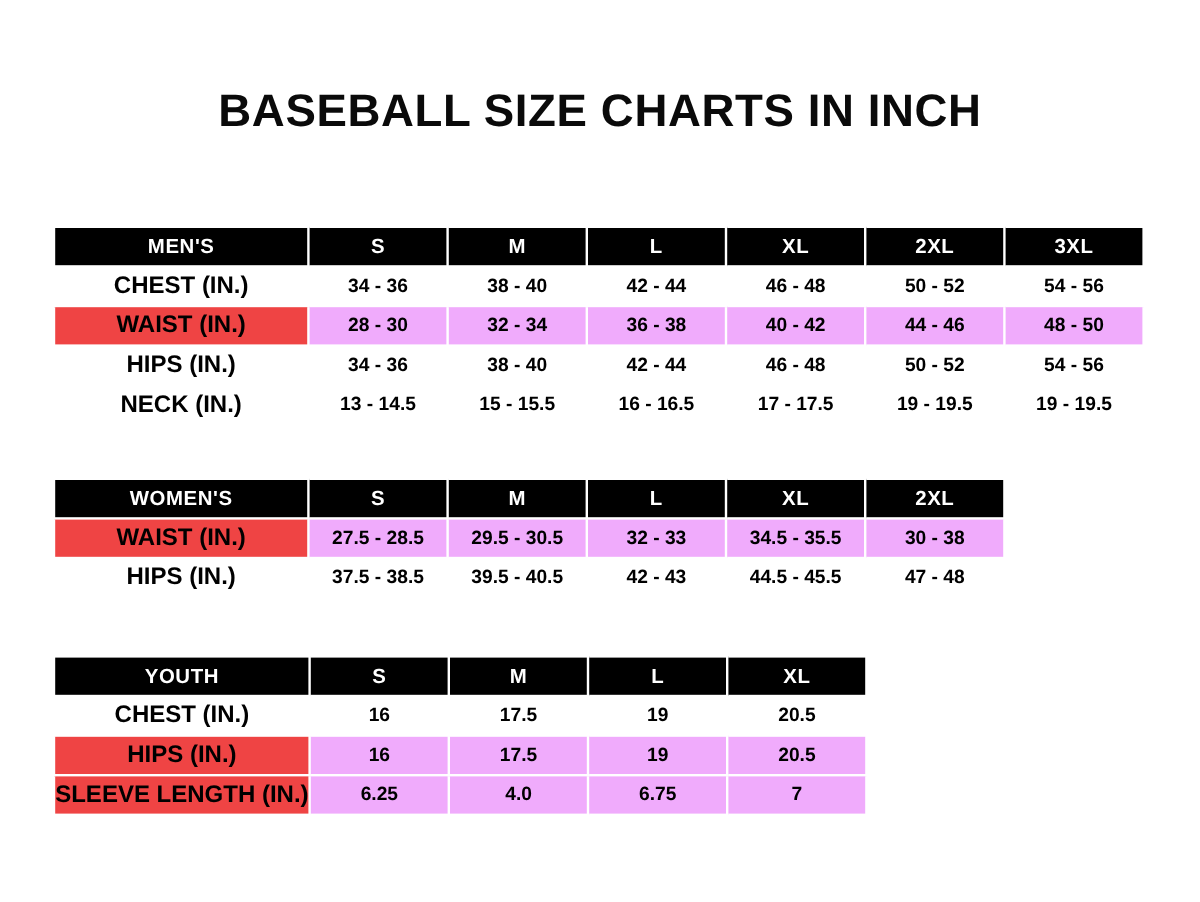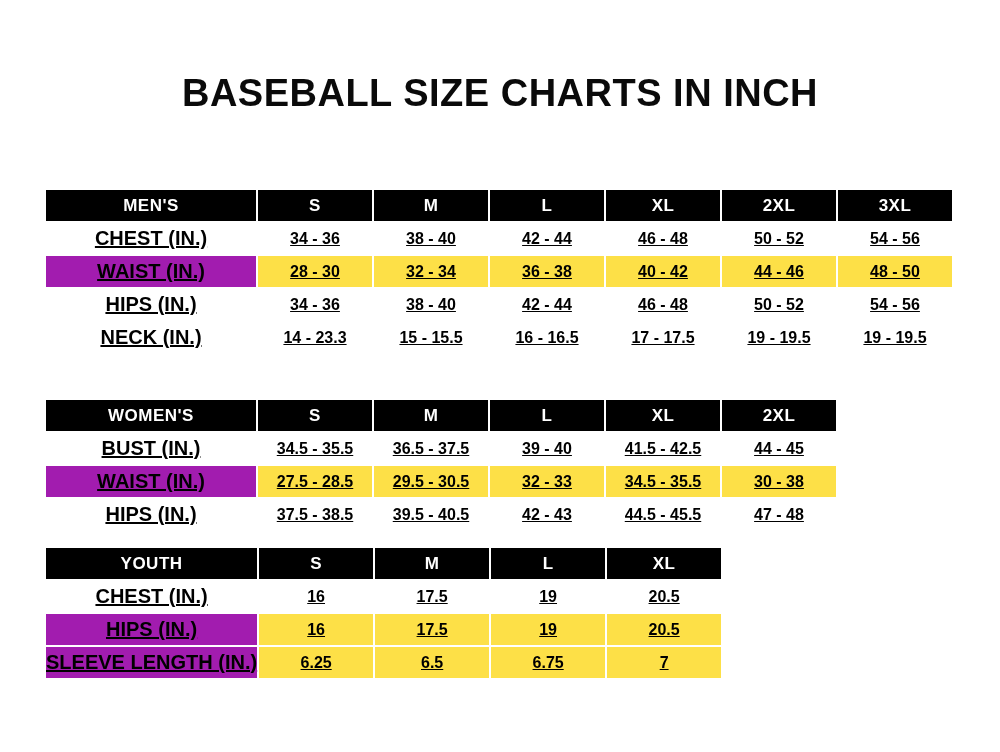--- a/index.html
+++ b/index.html
@@ -31,21 +31,20 @@
     font-weight: bold;
     letter-spacing: 0.5px;
     color: #0a0a0a;
     font-family: "Liberation Sans", sans-serif;
   }
 
   table.sizechart {
     border-collapse: collapse;
     position: absolute;
     table-layout: fixed;
-    text-decoration: underline;
   }
   table.sizechart td,
   table.sizechart th {
     border: 2px solid #ffffff;
     text-align: center;
     font-weight: bold;
     font-size: 16px;
     padding: 0;
     height: 31px;
     line-height: 31px;
@@ -56,29 +55,29 @@
     background: #000000;
     color: #ffffff;
     font-size: 17px;
     letter-spacing: 0.5px;
   }
   table.sizechart tbody tr.odd td {
     background: #ffffff;
     color: #000000;
   }
   table.sizechart tbody tr.even td {
-    background: #fde047;
+    background: #f0abfc;
     color: #000000;
   }
   table.sizechart tbody td.rowhead {
     background: #ffffff;
     font-size: 20px;
   }
   table.sizechart tbody tr.even td.rowhead {
-    background: #a21caf;
+    background: #ef4444;
   }
 
   
   #table-mens {
     top: 188px;
     left: 44px;
   }
   #table-mens col.c0 { width: 212px; }
   #table-mens col.cx { width: 116px; }
 
@@ -149,21 +148,21 @@
         <td class="rowhead">HIPS (IN.)</td>
         <td>34 - 36</td>
         <td>38 - 40</td>
         <td>42 - 44</td>
         <td>46 - 48</td>
         <td>50 - 52</td>
         <td>54 - 56</td>
       </tr>
       <tr class="odd">
         <td class="rowhead">NECK (IN.)</td>
-        <td>14 - 23.3</td>
+        <td>13 - 14.5</td>
         <td>15 - 15.5</td>
         <td>16 - 16.5</td>
         <td>17 - 17.5</td>
         <td>19 - 19.5</td>
         <td>19 - 19.5</td>
       </tr>
     </tbody>
   </table>
 
   <table class="sizechart" id="table-womens">
@@ -179,28 +178,20 @@
       <tr>
         <th>WOMEN'S</th>
         <th>S</th>
         <th>M</th>
         <th>L</th>
         <th>XL</th>
         <th>2XL</th>
       </tr>
     </thead>
     <tbody>
-      <tr class="odd">
-        <td class="rowhead">BUST (IN.)</td>
-        <td>34.5 - 35.5</td>
-        <td>36.5 - 37.5</td>
-        <td>39 - 40</td>
-        <td>41.5 - 42.5</td>
-        <td>44 - 45</td>
-      </tr>
       <tr class="even">
         <td class="rowhead">WAIST (IN.)</td>
         <td>27.5 - 28.5</td>
         <td>29.5 - 30.5</td>
         <td>32 - 33</td>
         <td>34.5 - 35.5</td>
         <td>30 - 38</td>
       </tr>
       <tr class="odd">
         <td class="rowhead">HIPS (IN.)</td>
@@ -241,20 +232,20 @@
       <tr class="even">
         <td class="rowhead">HIPS (IN.)</td>
         <td>16</td>
         <td>17.5</td>
         <td>19</td>
         <td>20.5</td>
       </tr>
       <tr class="even">
         <td class="rowhead">SLEEVE LENGTH (IN.)</td>
         <td>6.25</td>
-        <td>6.5</td>
+        <td>4.0</td>
         <td>6.75</td>
         <td>7</td>
       </tr>
     </tbody>
   </table>
 
 </div>
 
 </body></html>

